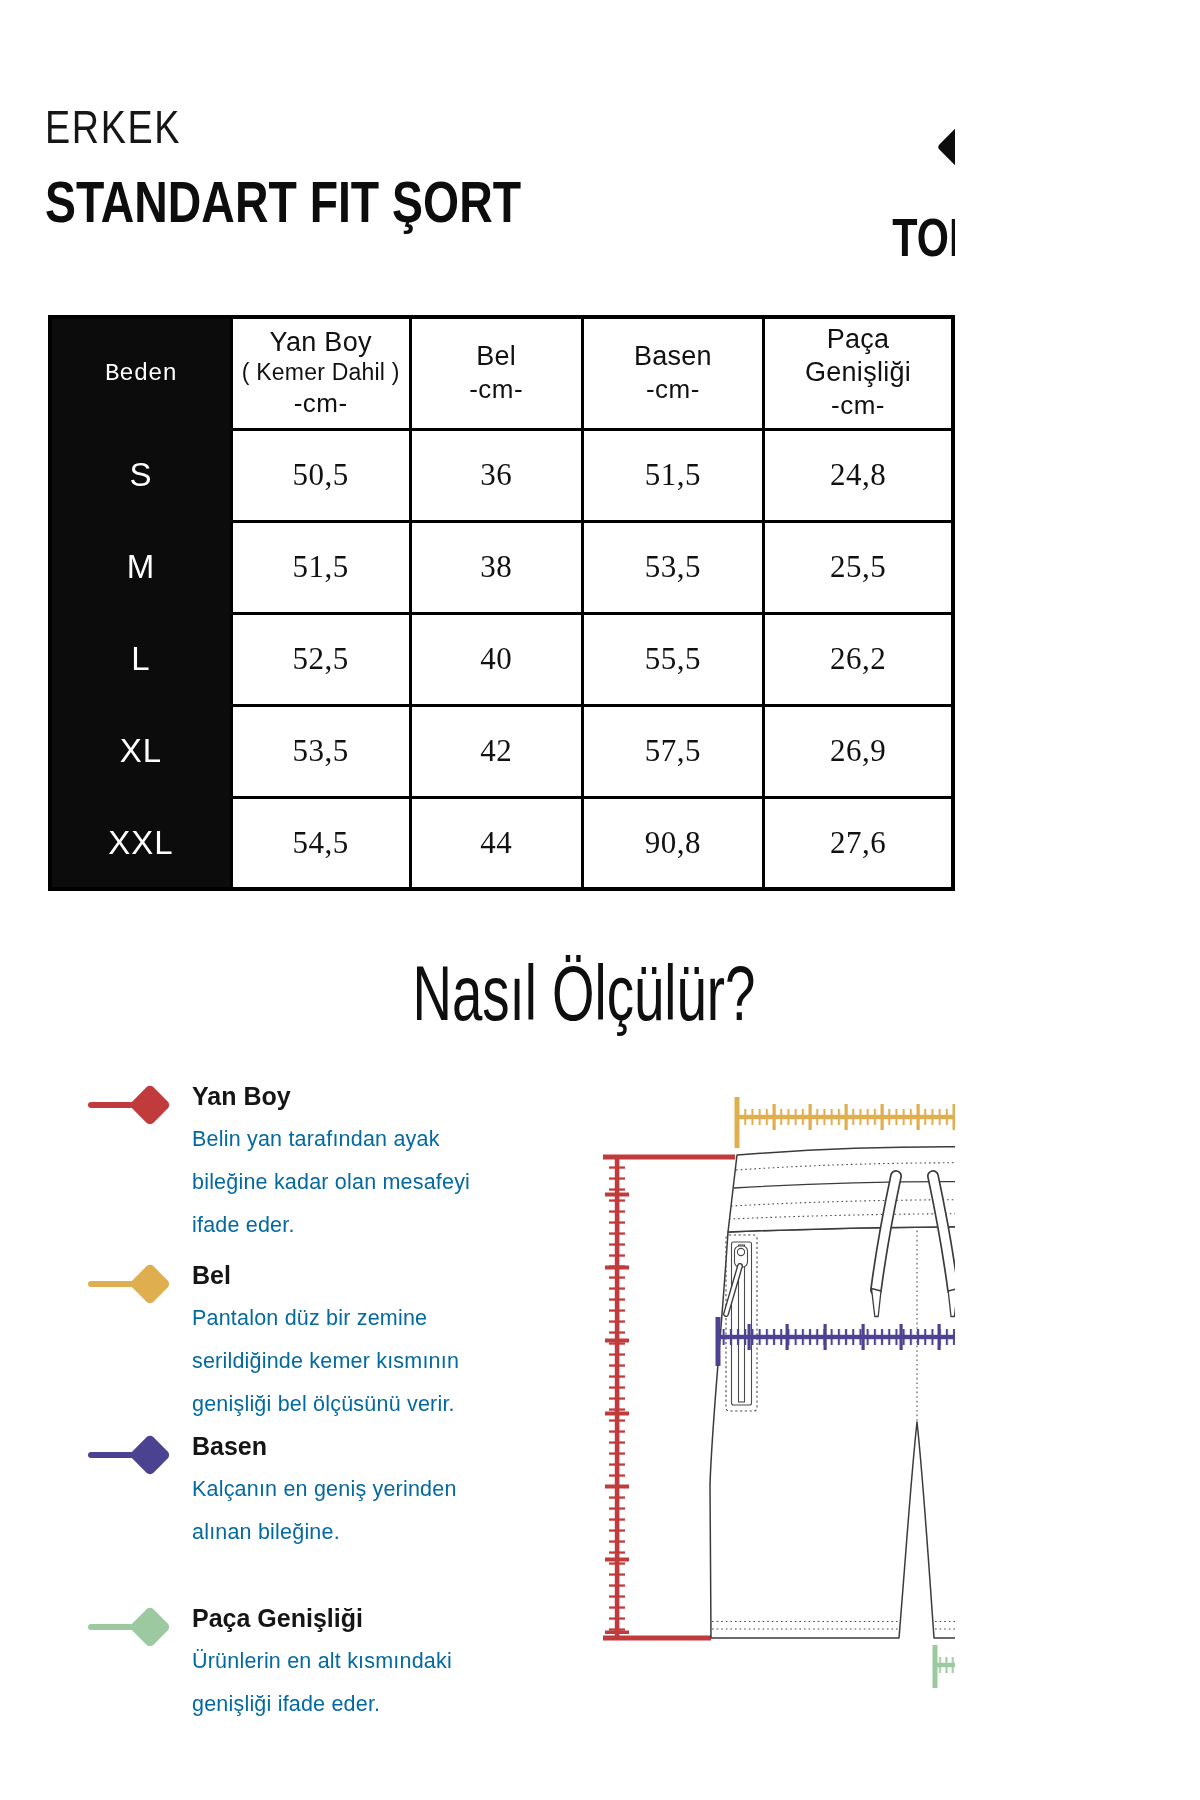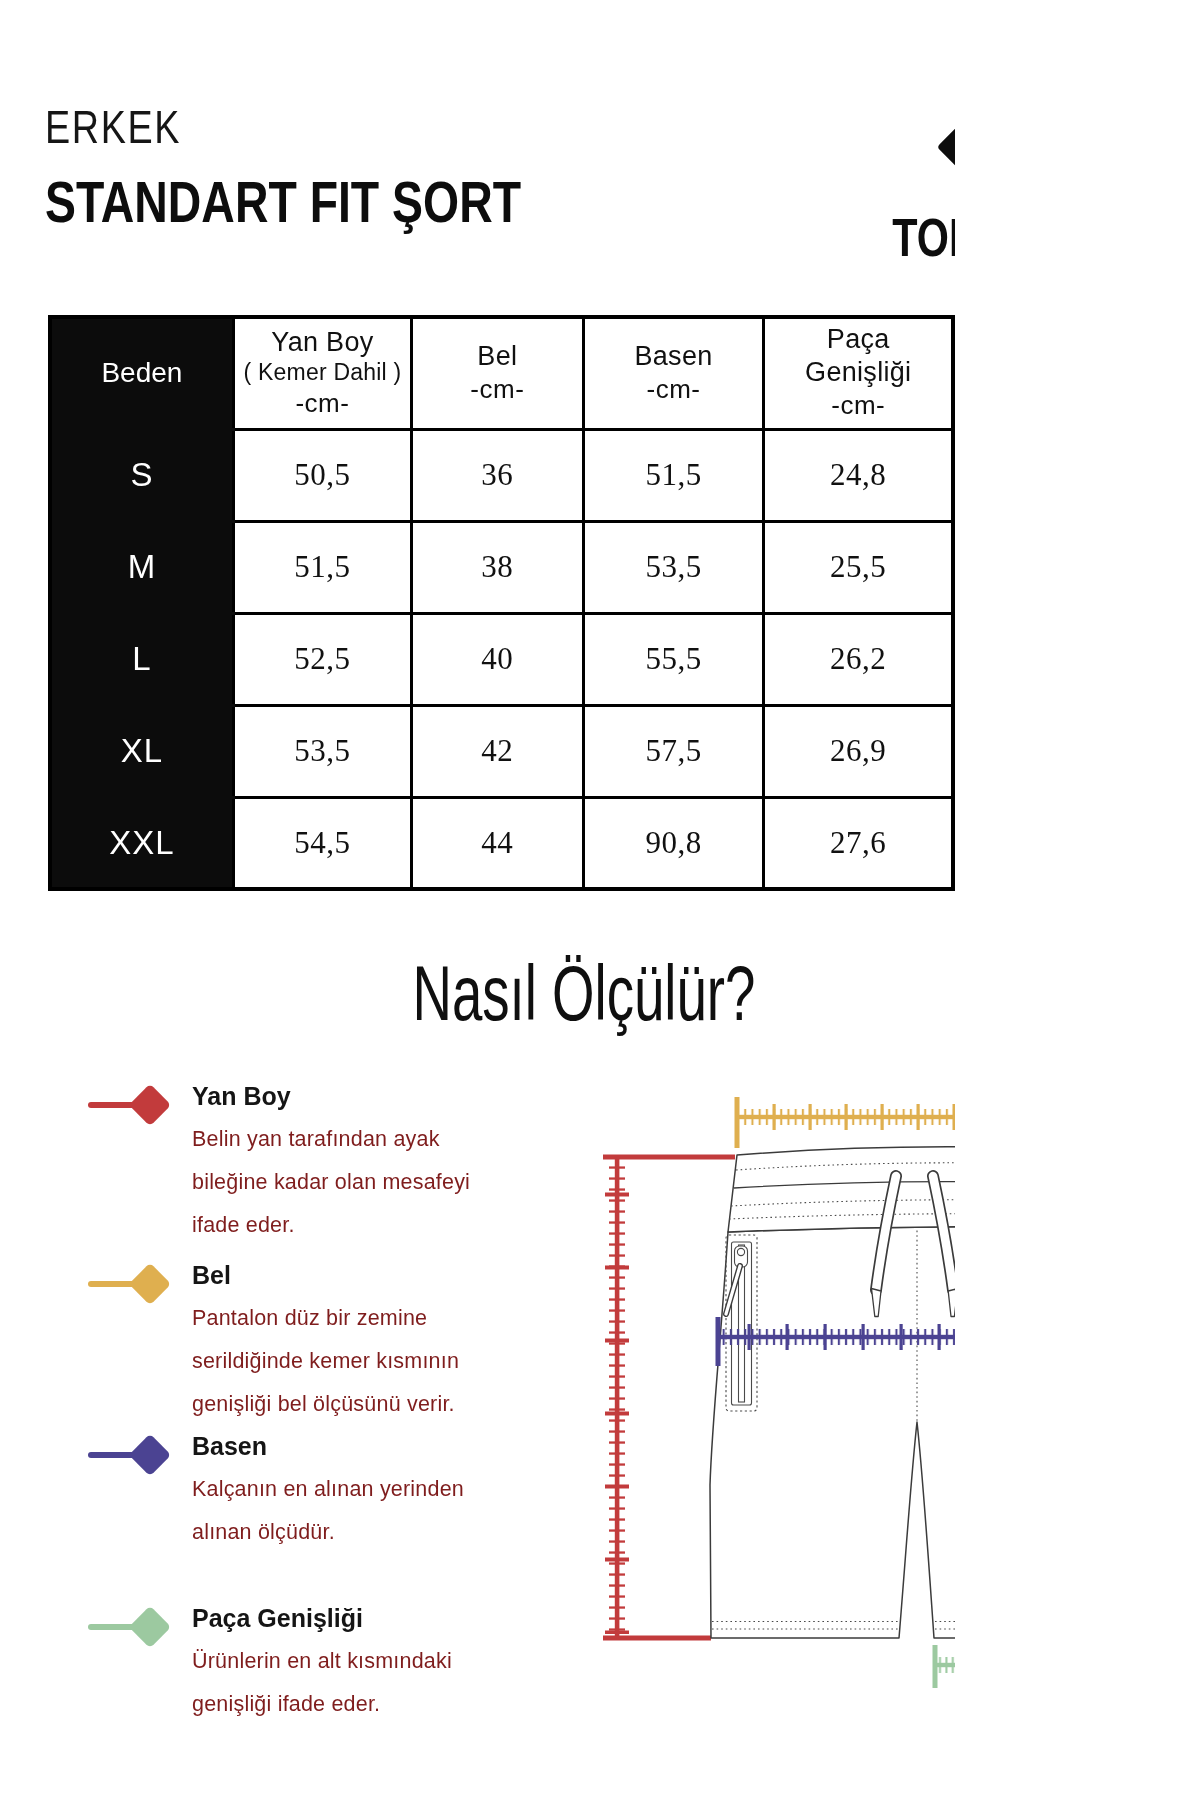--- a/index.html
+++ b/index.html
@@ -29,21 +29,21 @@
   .brand{margin-top:16px;font-size:53px;font-weight:800;transform:scaleX(.78);transform-origin:center;color:#0d0d0d;letter-spacing:0;}
 
   
   .size-table{position:absolute;left:48px;top:315px;}
   table{border-collapse:collapse;table-layout:fixed;border:4px solid #000;}
   td{border:3px solid #000;text-align:center;vertical-align:middle;padding:0;}
   col.c0{width:222px;}col.cv{width:220px;}
   tr.hdr td{height:112px;}
   tr.data td{height:92px;}
   td.black{background:#0c0c0c;color:#fff;border-color:#0c0c0c #000 #0c0c0c #000;}
-  .beden{font-size:28px;font-weight:400;transform:scaleX(.85);transform-origin:center;}
+  .beden{font-size:24px;font-weight:400;transform:scaleX(.85);transform-origin:center;font-family:Liberation Mono, monospace;}
   .szletter{font-size:33px;font-weight:400;transform:scaleX(.85);transform-origin:center;letter-spacing:1px;}
   .col-title{font-size:27px;line-height:1.22;letter-spacing:.3px;}
   .col-sub{font-size:23px;line-height:1.25;letter-spacing:.2px;}
   .col-sub:empty{display:none;}
   .col-unit{font-size:26px;line-height:1.3;letter-spacing:.5px;}
   .narrow{max-width:160px;margin:0 auto;}
   .val{font-size:31px;font-weight:400;transform:scaleX(.85);transform-origin:center;letter-spacing:.5px;font-family:Liberation Serif, serif;}
 
   
   .htm-title{position:absolute;top:948px;left:0;width:1130px;text-align:center;padding-left:37px;}
@@ -57,21 +57,21 @@
   .leg-item.m3{margin-top:50px;}
   .leg-marker{flex:0 0 117px;position:relative;height:44px;}
   .leg-line{position:absolute;left:13px;top:20px;width:50px;height:5.5px;border-radius:3px;}
   .leg-diamond{position:absolute;left:60px;top:7.5px;width:30px;height:30px;border-radius:5px;transform:rotate(45deg);}
   .m-red .leg-line,.m-red .leg-diamond{background:var(--red);}
   .m-yellow .leg-line,.m-yellow .leg-diamond{background:var(--yellow);}
   .m-purple .leg-line,.m-purple .leg-diamond{background:var(--purple);}
   .m-green .leg-line,.m-green .leg-diamond{background:var(--green);}
   .leg-text{width:318px;}
   .leg-name{font-size:25px;font-weight:700;line-height:28px;margin-bottom:8px;color:#151515;}
-  .leg-desc{font-size:21.5px;line-height:43px;letter-spacing:.2px;color:#7f1d1d;}
+  .leg-desc{font-size:21.5px;line-height:43px;letter-spacing:.2px;color:#0369a1;}
 
   
   .diagram{position:absolute;left:540px;top:1085px;}
   .f-r{fill:var(--red);} .f-y{fill:var(--yellow);} .f-p{fill:var(--purple);} .f-g{fill:var(--green);}
   .body{fill:#fff;stroke:var(--line);stroke-width:1.5;stroke-linejoin:round;}
   .ln{fill:none;stroke:var(--line);stroke-width:1.3;}
   .dot{fill:none;stroke:#4a4a4a;stroke-width:1.1;stroke-dasharray:1.6 3;}
   .dash{fill:none;stroke:#4a4a4a;stroke-width:1.1;stroke-dasharray:2.2 2.6;}
   .thin{fill:#fff;stroke:#4a4a4a;stroke-width:1.1;}
   .cord-o{fill:none;stroke:var(--line);stroke-width:12;stroke-linecap:round;}
@@ -203,21 +203,21 @@
       </div>
     </div>
 
     <div class="leg-item m2">
       <div class="leg-marker m-purple">
         <span class="leg-line"></span>
           <span class="leg-diamond"></span>
       </div>
       <div class="leg-text">
         <div class="leg-name">Basen</div>
-        <div class="leg-desc">Kalçanın en alınan yerinden alınan ölçüdür.</div>
+        <div class="leg-desc">Kalçanın en geniş yerinden alınan bileğine.</div>
       </div>
     </div>
 
     <div class="leg-item m3">
       <div class="leg-marker m-green">
         <span class="leg-line"></span>
           <span class="leg-diamond"></span>
       </div>
       <div class="leg-text">
         <div class="leg-name">Paça Genişliği</div>

